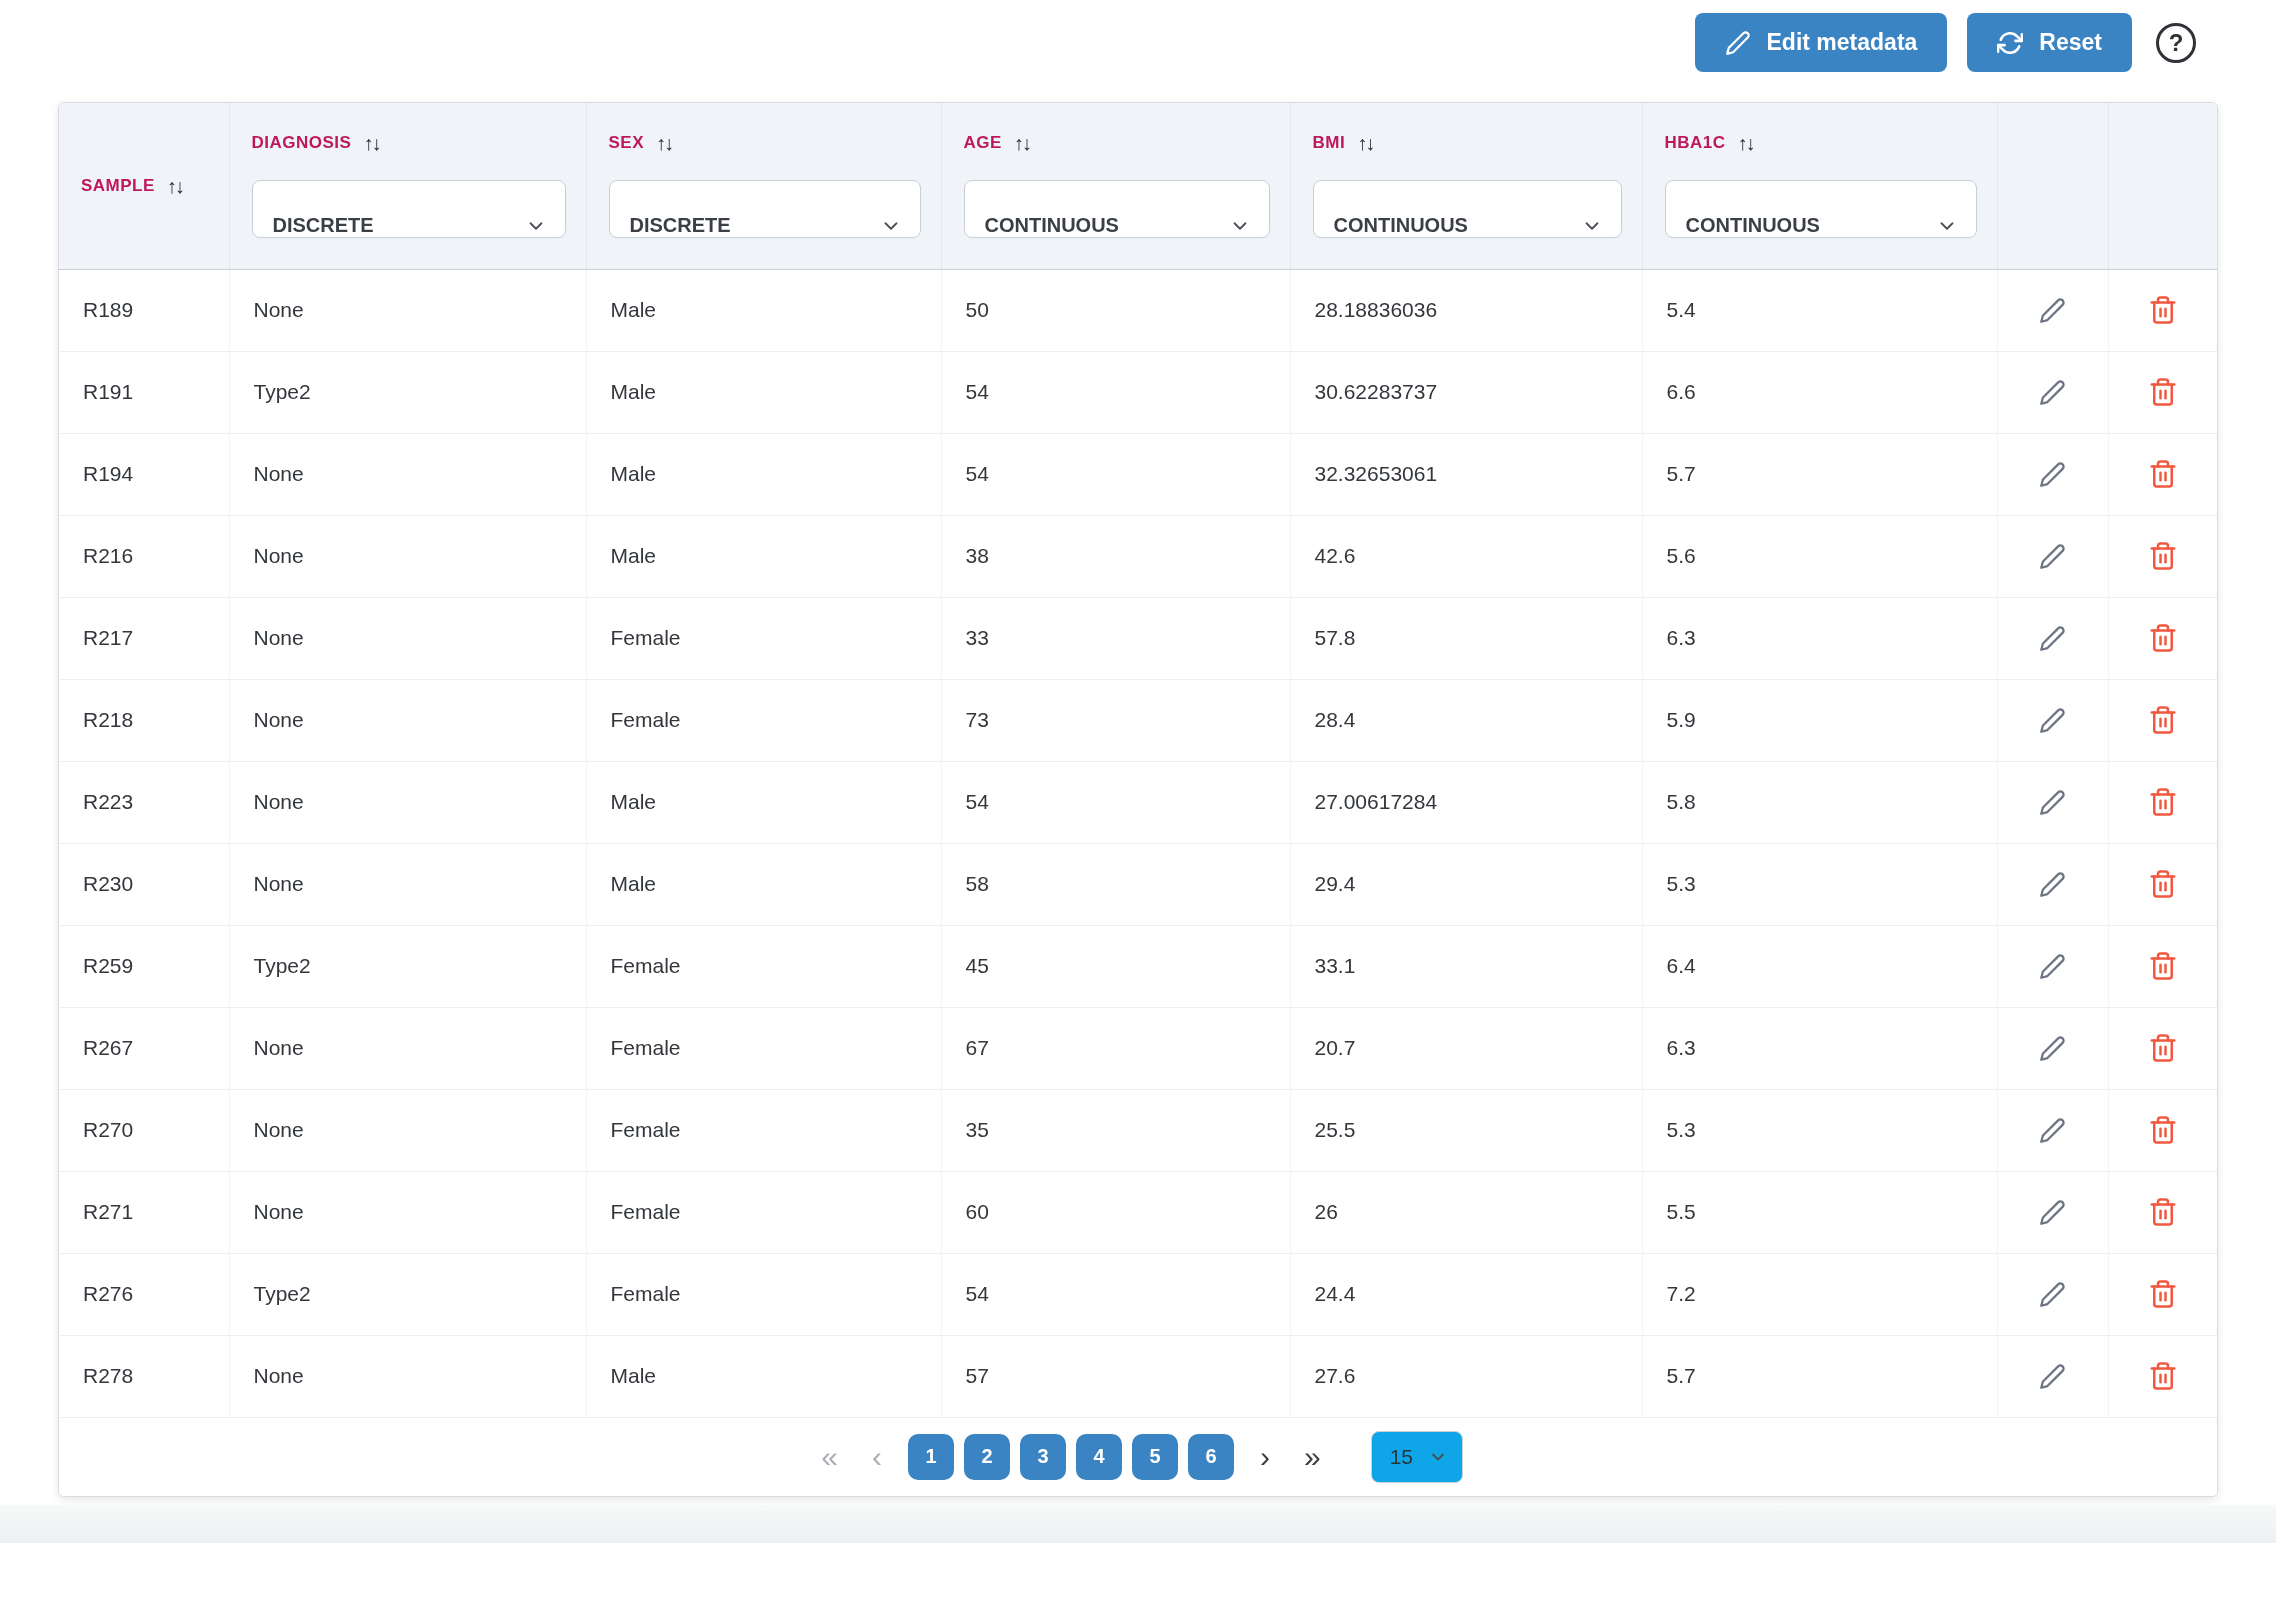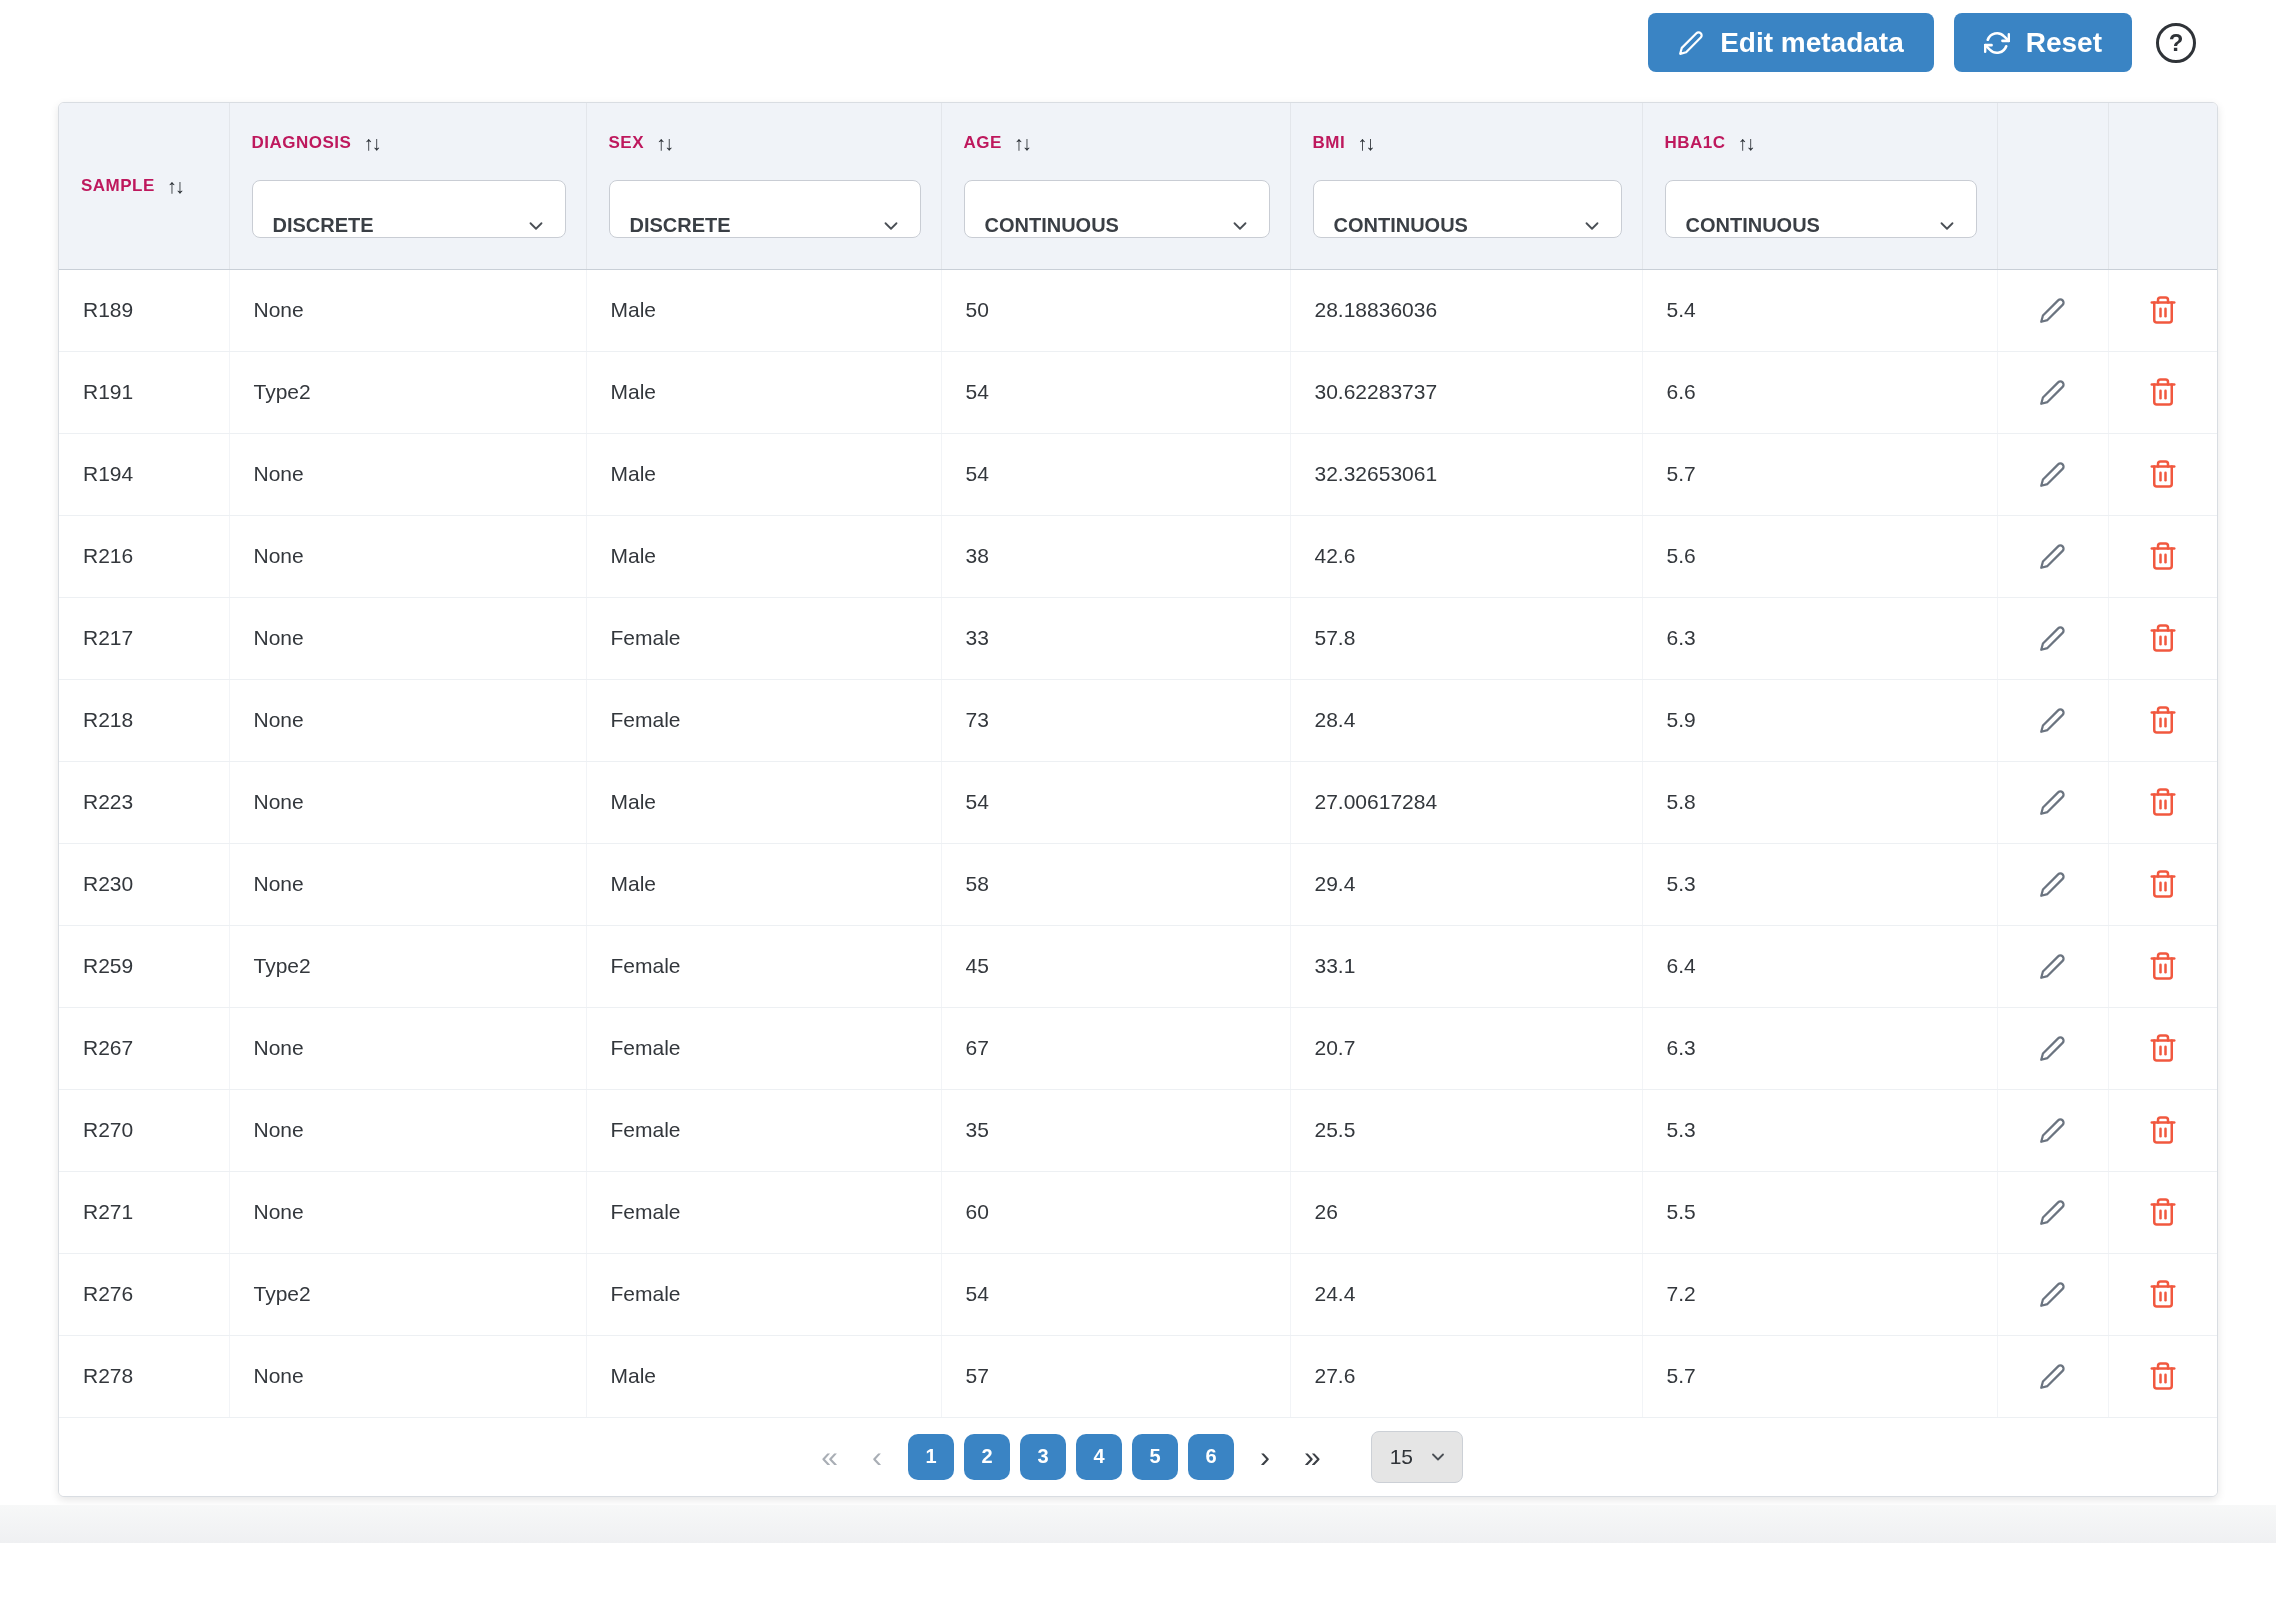--- a/index.html
+++ b/index.html
@@ -5,21 +5,21 @@
   * { box-sizing: border-box; margin: 0; padding: 0; }
   html,body { width: 2276px; height: 1622px; background:#ffffff; overflow:hidden;
               font-family: "Liberation Sans", sans-serif; }
 
   
   .topbar { display:flex; justify-content:flex-end; align-items:center;
             padding: 13px 80px 0 0; height: 72px; gap: 20px; }
   .btn { display:flex; align-items:center; gap:16px; background:#3a84c4; color:#fff;
          border:none; border-radius:8px; height:59px; padding:0 30px;
          font-family:"Liberation Sans",sans-serif;
-         font-size:28px; font-weight:bold; cursor:pointer; }
+         font-size:23px; font-weight:bold; cursor:pointer; }
   .btn svg { display:block; }
   .help { width:40px; height:40px; border:3px solid #2f3338; border-radius:50%;
           display:flex; align-items:center; justify-content:center;
           font-size:24px; font-weight:bold; color:#2f3338; cursor:pointer; margin-left:4px;}
 
   
   .card { margin: 30px 58px 0 58px; width:2160px; background:#fff;
           border:1px solid #d9dde2; border-radius:6px; overflow:hidden;
           box-shadow: 0 3px 8px rgba(0,0,0,.10); }
   table { border-collapse:collapse; table-layout:fixed; width:2158px; }
@@ -57,21 +57,21 @@
   .card-footer { height:78px; display:flex; align-items:center; justify-content:center;
                  gap:18px; background:#fff; }
   .pg-arrow { font-size:30px; line-height:1; padding:0 8px; cursor:pointer; user-select:none; }
   .pg-arrow.disabled { color:#a9aeb5; }
   .pg-arrow.enabled  { color:#3c4046; }
   .page-buttons { display:flex; gap:10px; }
   .page-btn { width:46px; height:46px; border:none; border-radius:10px; background:#3a84c4;
               color:#fff; font-family:"Liberation Sans",sans-serif; font-size:20px;
               font-weight:bold; cursor:pointer; }
   .size-select { margin-left:24px; width:92px; height:52px; border:1px solid #ccd0d6;
-                 border-radius:8px; background:#e5e5e5; display:flex; align-items:center;
+                 border-radius:8px; background:#0ea5e9; display:flex; align-items:center;
                  justify-content:space-between; padding:0 14px 0 18px; cursor:pointer; }
   .size-select span { font-size:21px; color:#2f3338; }
 
   .bottom-strip { margin-top:8px; width:100%; height:38px;
                   background:linear-gradient(#f7f8f8,#eff0f2); }
 </style>
 </head>
 <body>
 
 <div class="topbar">

